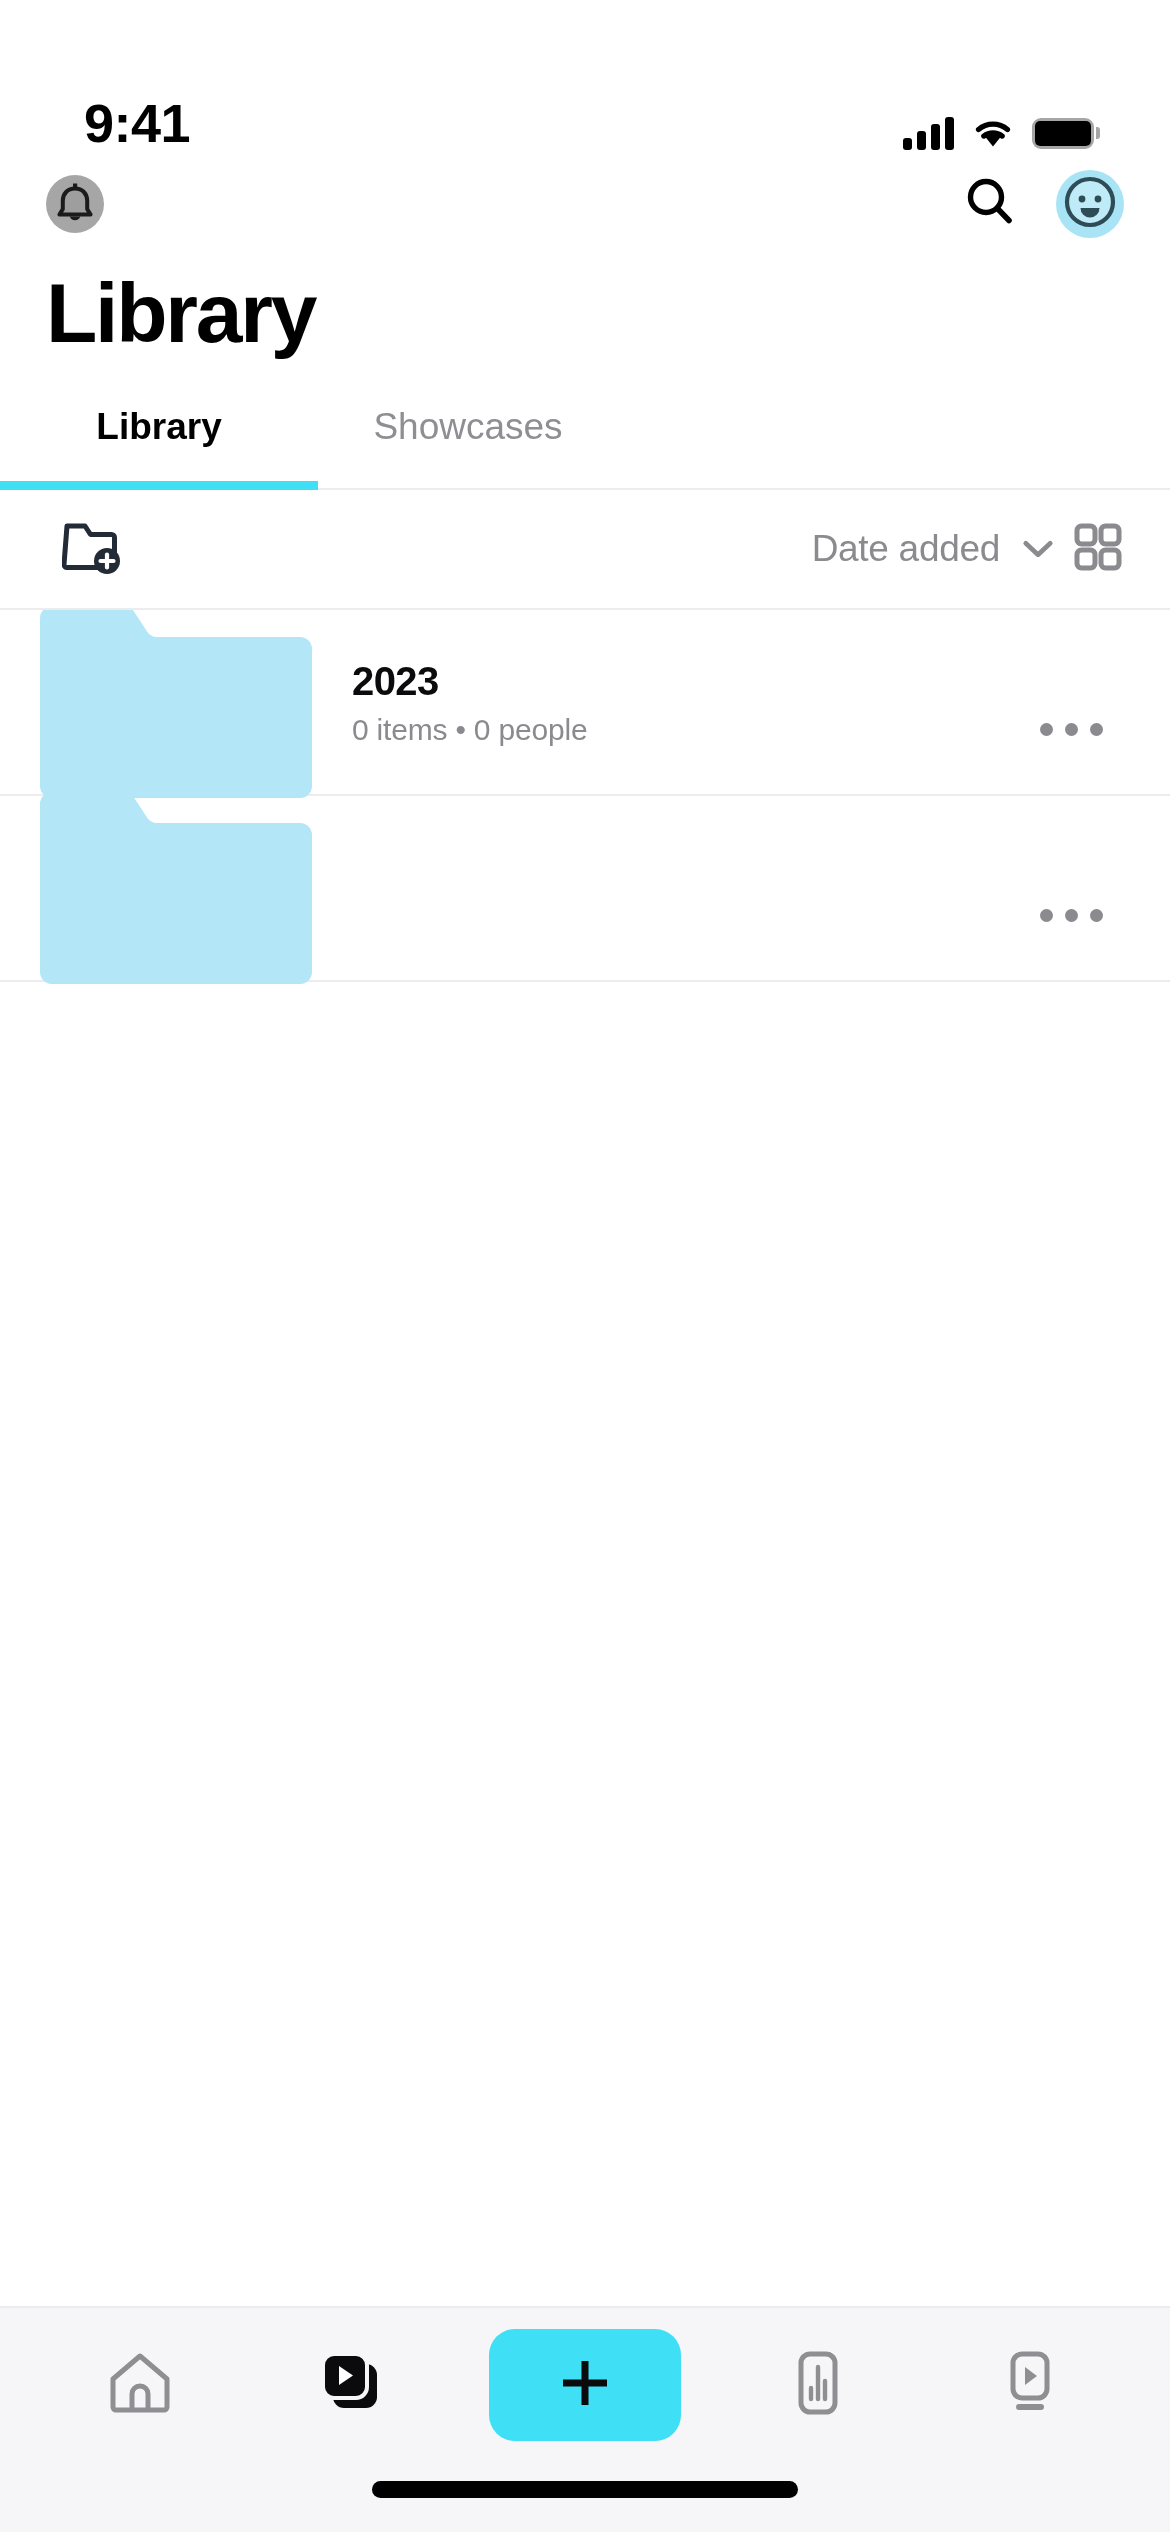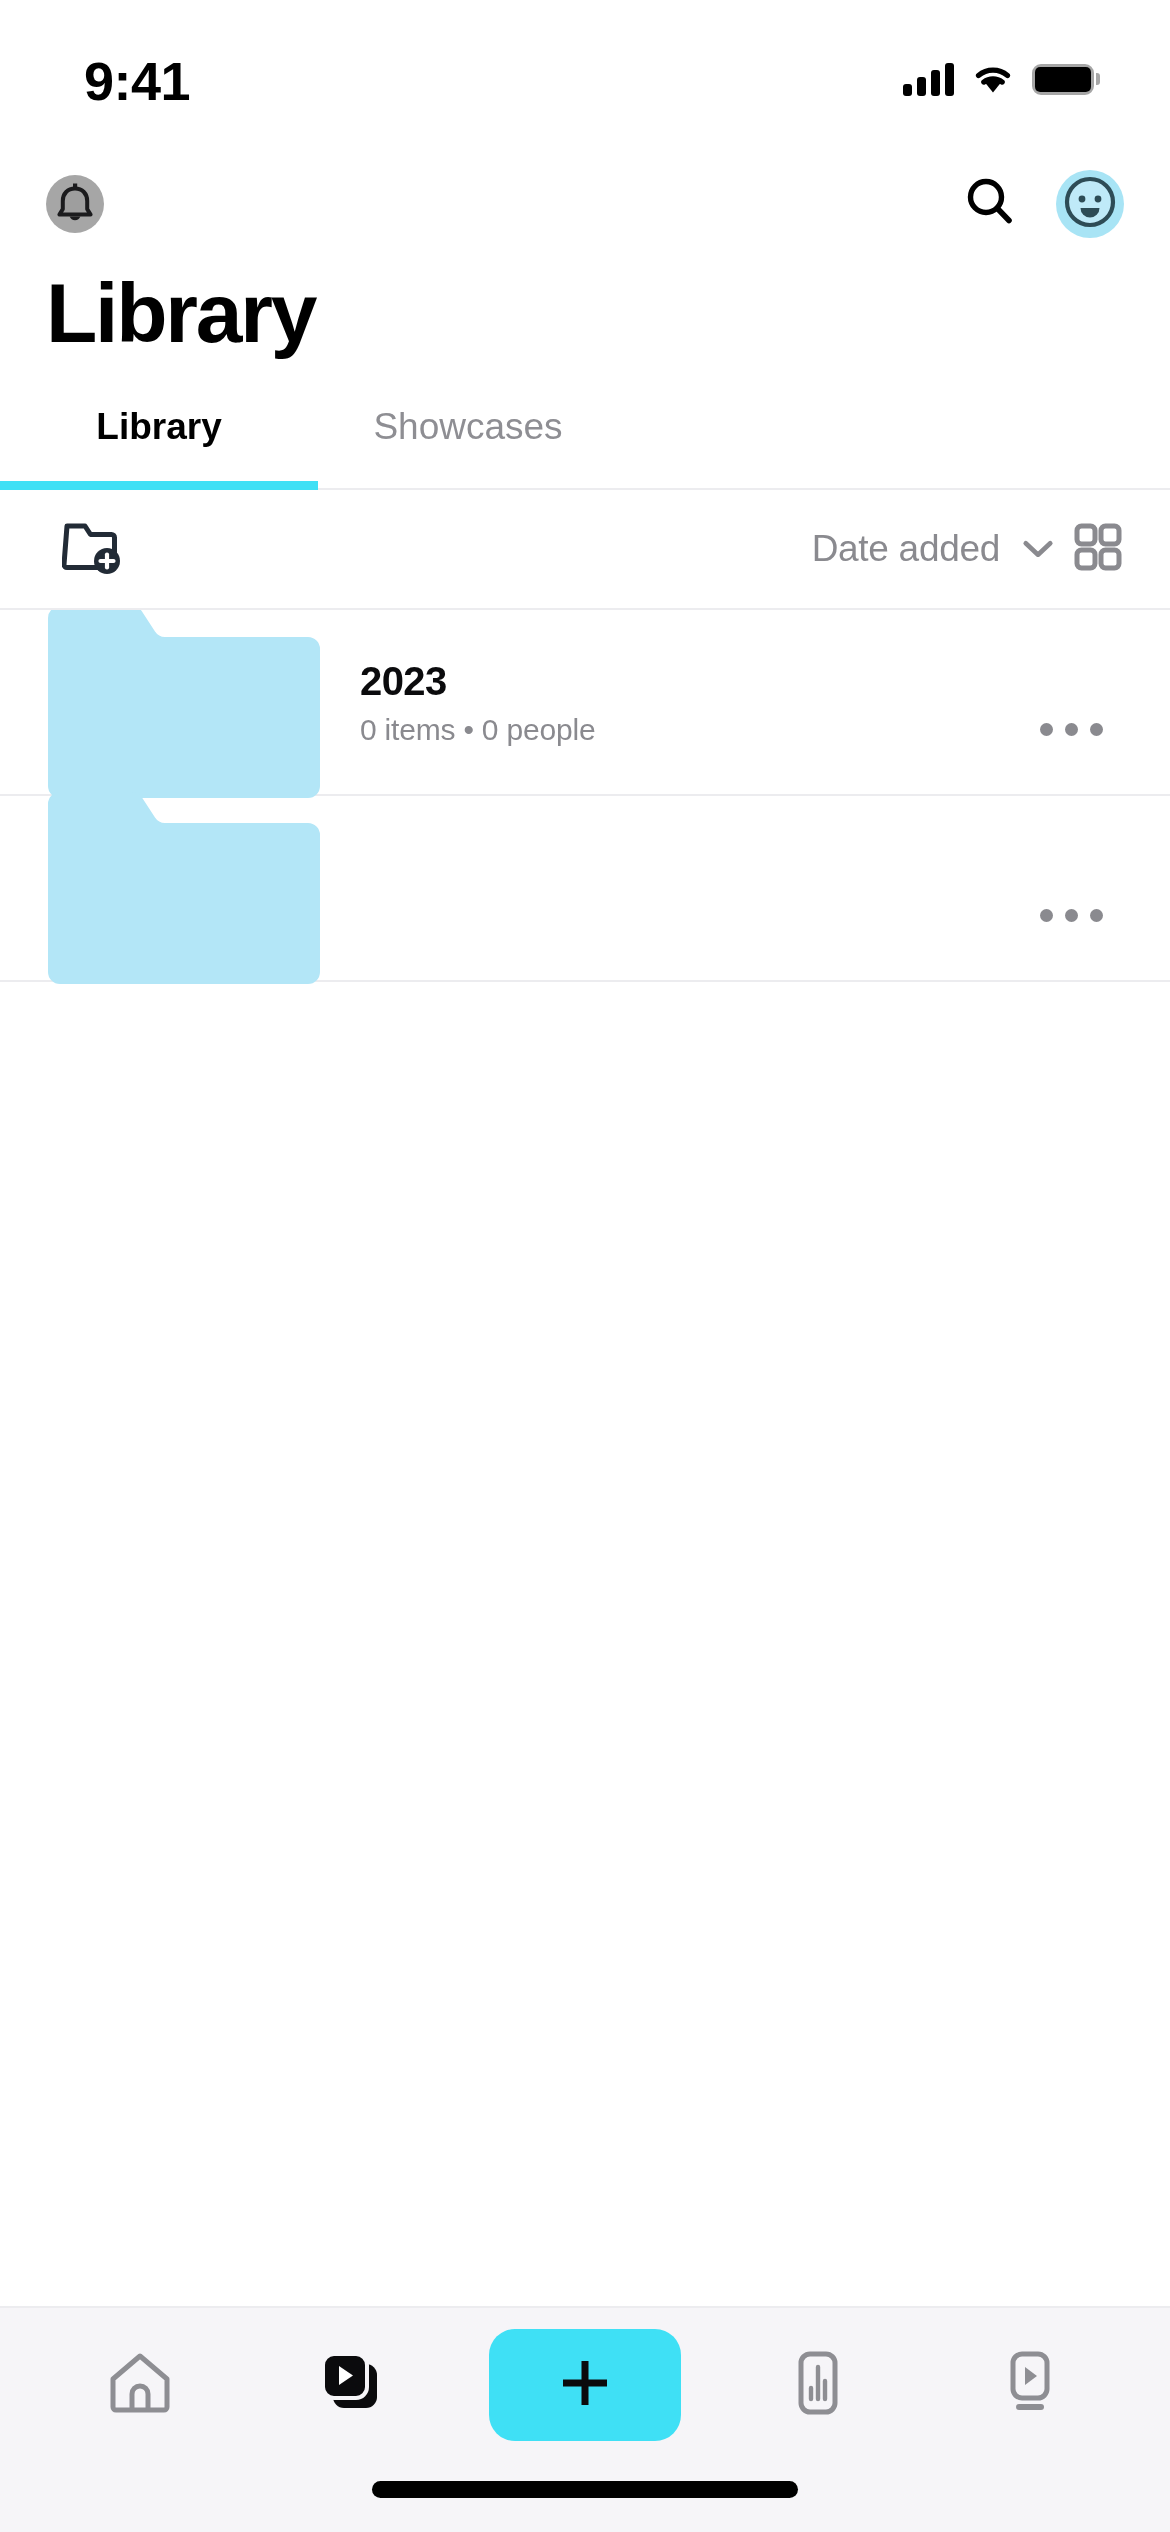--- a/index.html
+++ b/index.html
@@ -21,21 +21,21 @@
     display: flex;
     flex-direction: column;
   }
 
   
   .status-bar {
     position: relative;
     height: 150px;
     flex: 0 0 150px;
     display: flex;
-    align-items: flex-start;
+    align-items: flex-end;
     justify-content: space-between;
     padding: 54px 62px 0 62px;
   }
   .status-time {
     font-size: 54px;
     font-weight: 700;
     letter-spacing: -0.5px;
     color: #000;
     line-height: 1;
     padding-left: 22px;
@@ -151,21 +151,21 @@
   .sort-label { font-size: 37px; color: #8a8a8f; font-weight: 400; letter-spacing: -0.3px; }
   .chevron { width: 32px; height: 20px; display:flex; align-items:center; justify-content:center; }
   .grid-view-btn { width: 56px; height: 56px; display:flex; align-items:center; justify-content:center; }
 
   
   .folder-list { flex: 1 1 auto; overflow: hidden; background:#fff; }
   .folder-row {
     display:flex; align-items:center;
     height: 186px;
     border-bottom: 2px solid #ececef;
-    padding: 0 44px 0 8px;
+    padding: 0 44px 0 0;
   }
   .folder-thumb {
     width: 352px;
     display:flex; align-items:center; justify-content:center;
     flex: 0 0 352px;
   }
   .folder-shape { width: 272px; height: 192px; }
   .folder-meta { flex: 1 1 auto; min-width: 0; padding-right: 20px; }
   .folder-name {
     font-size: 40px; font-weight: 700; color: #0b0b0d;

